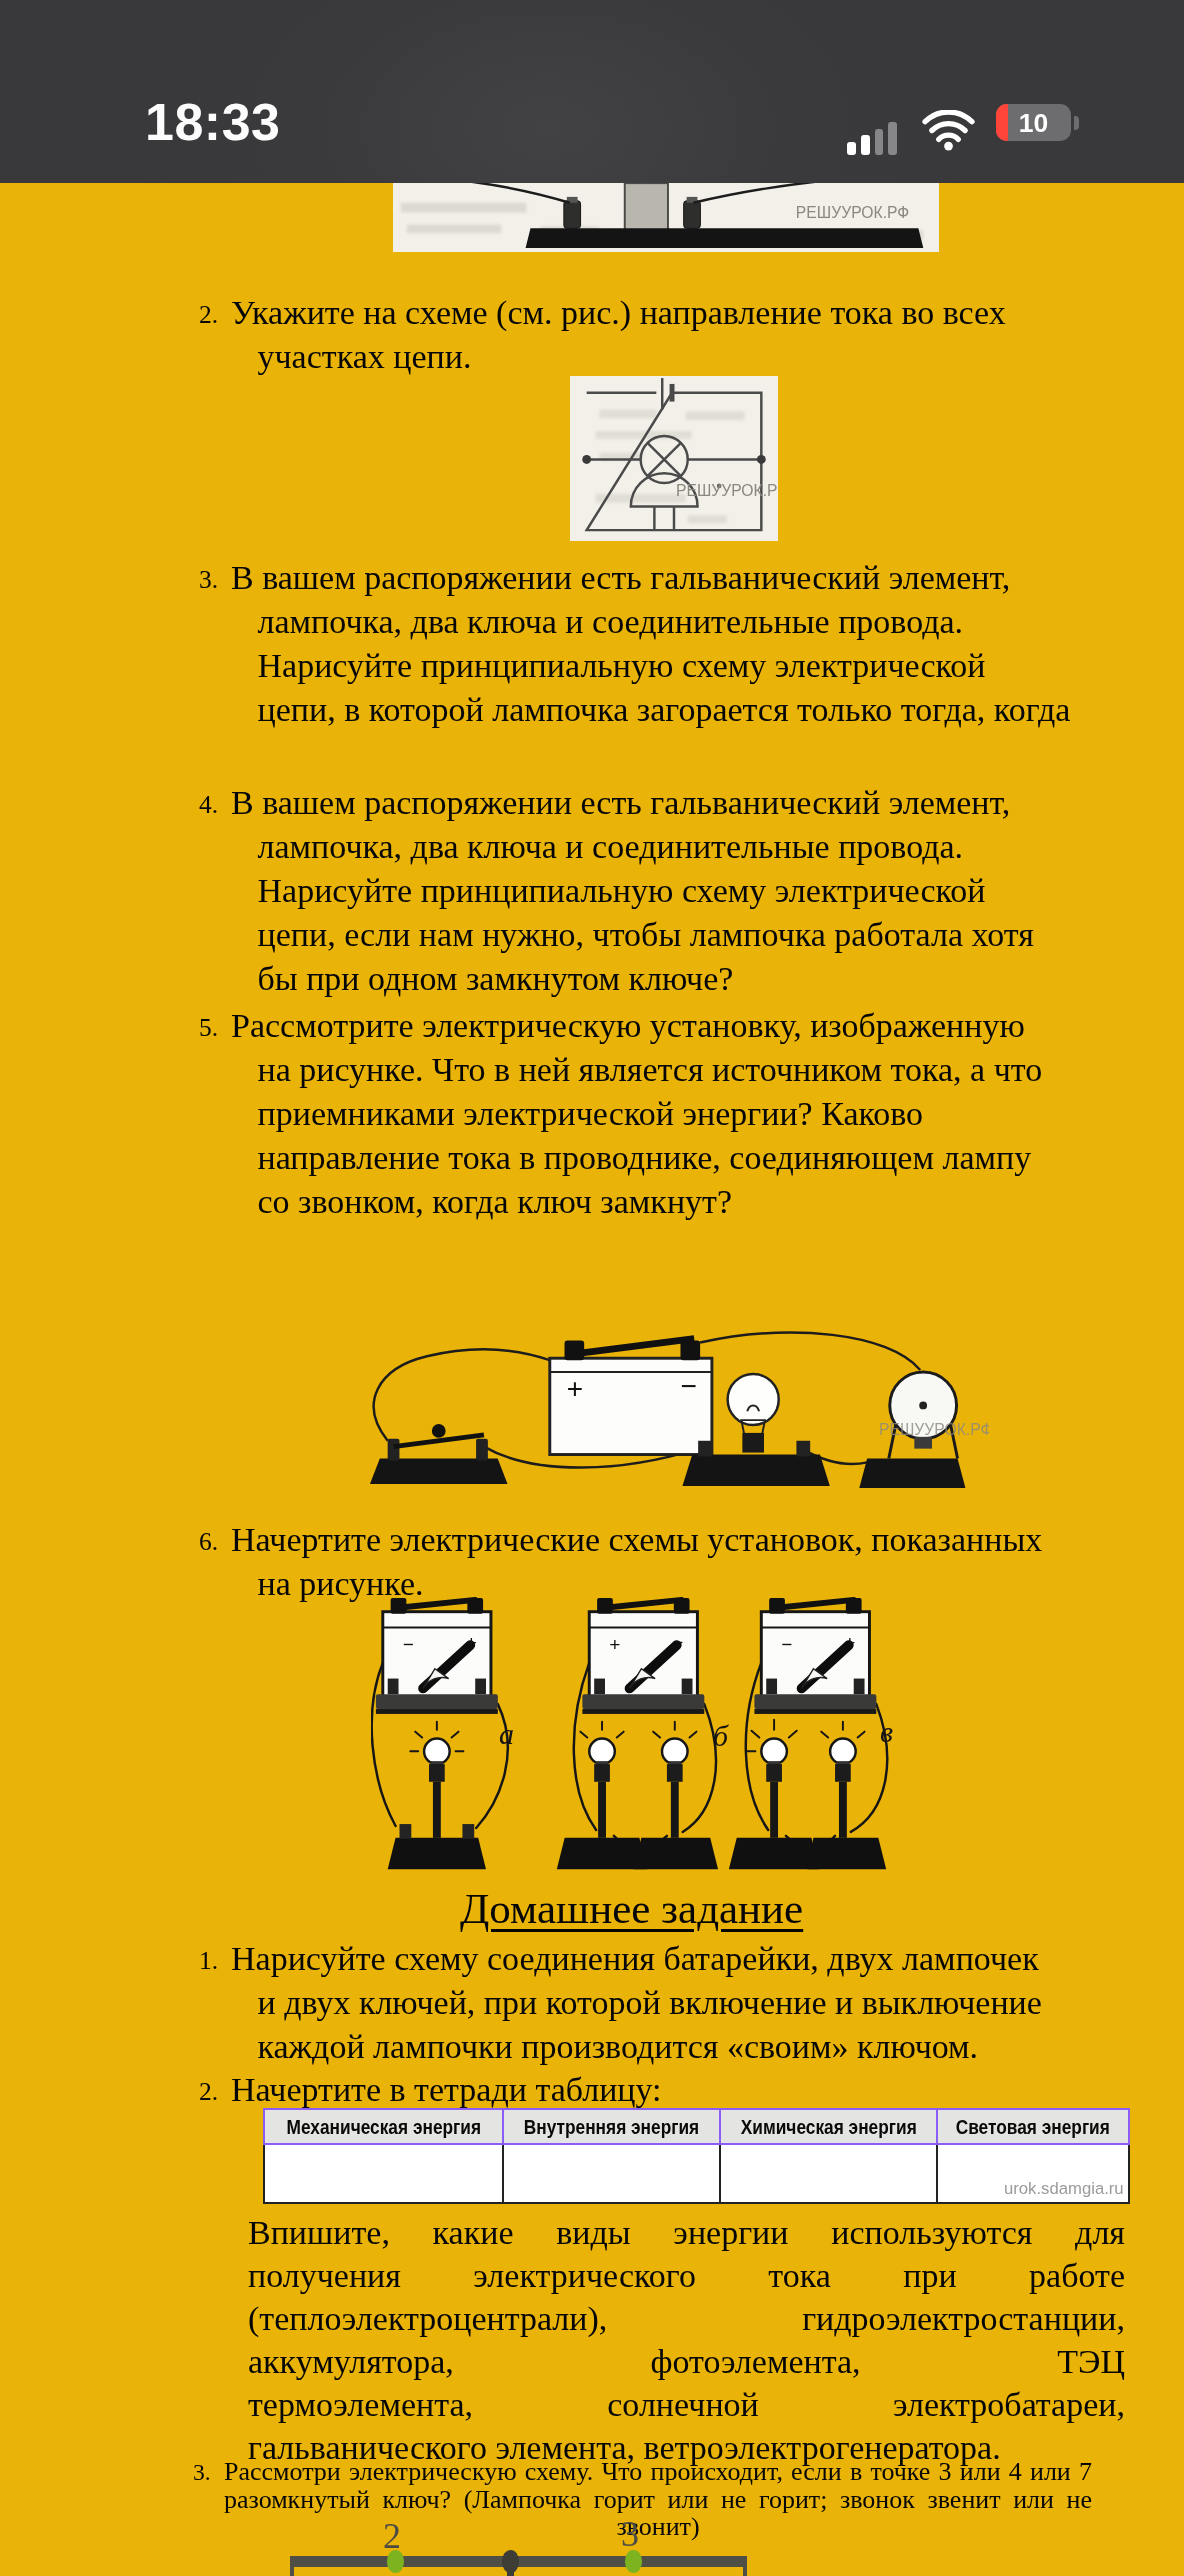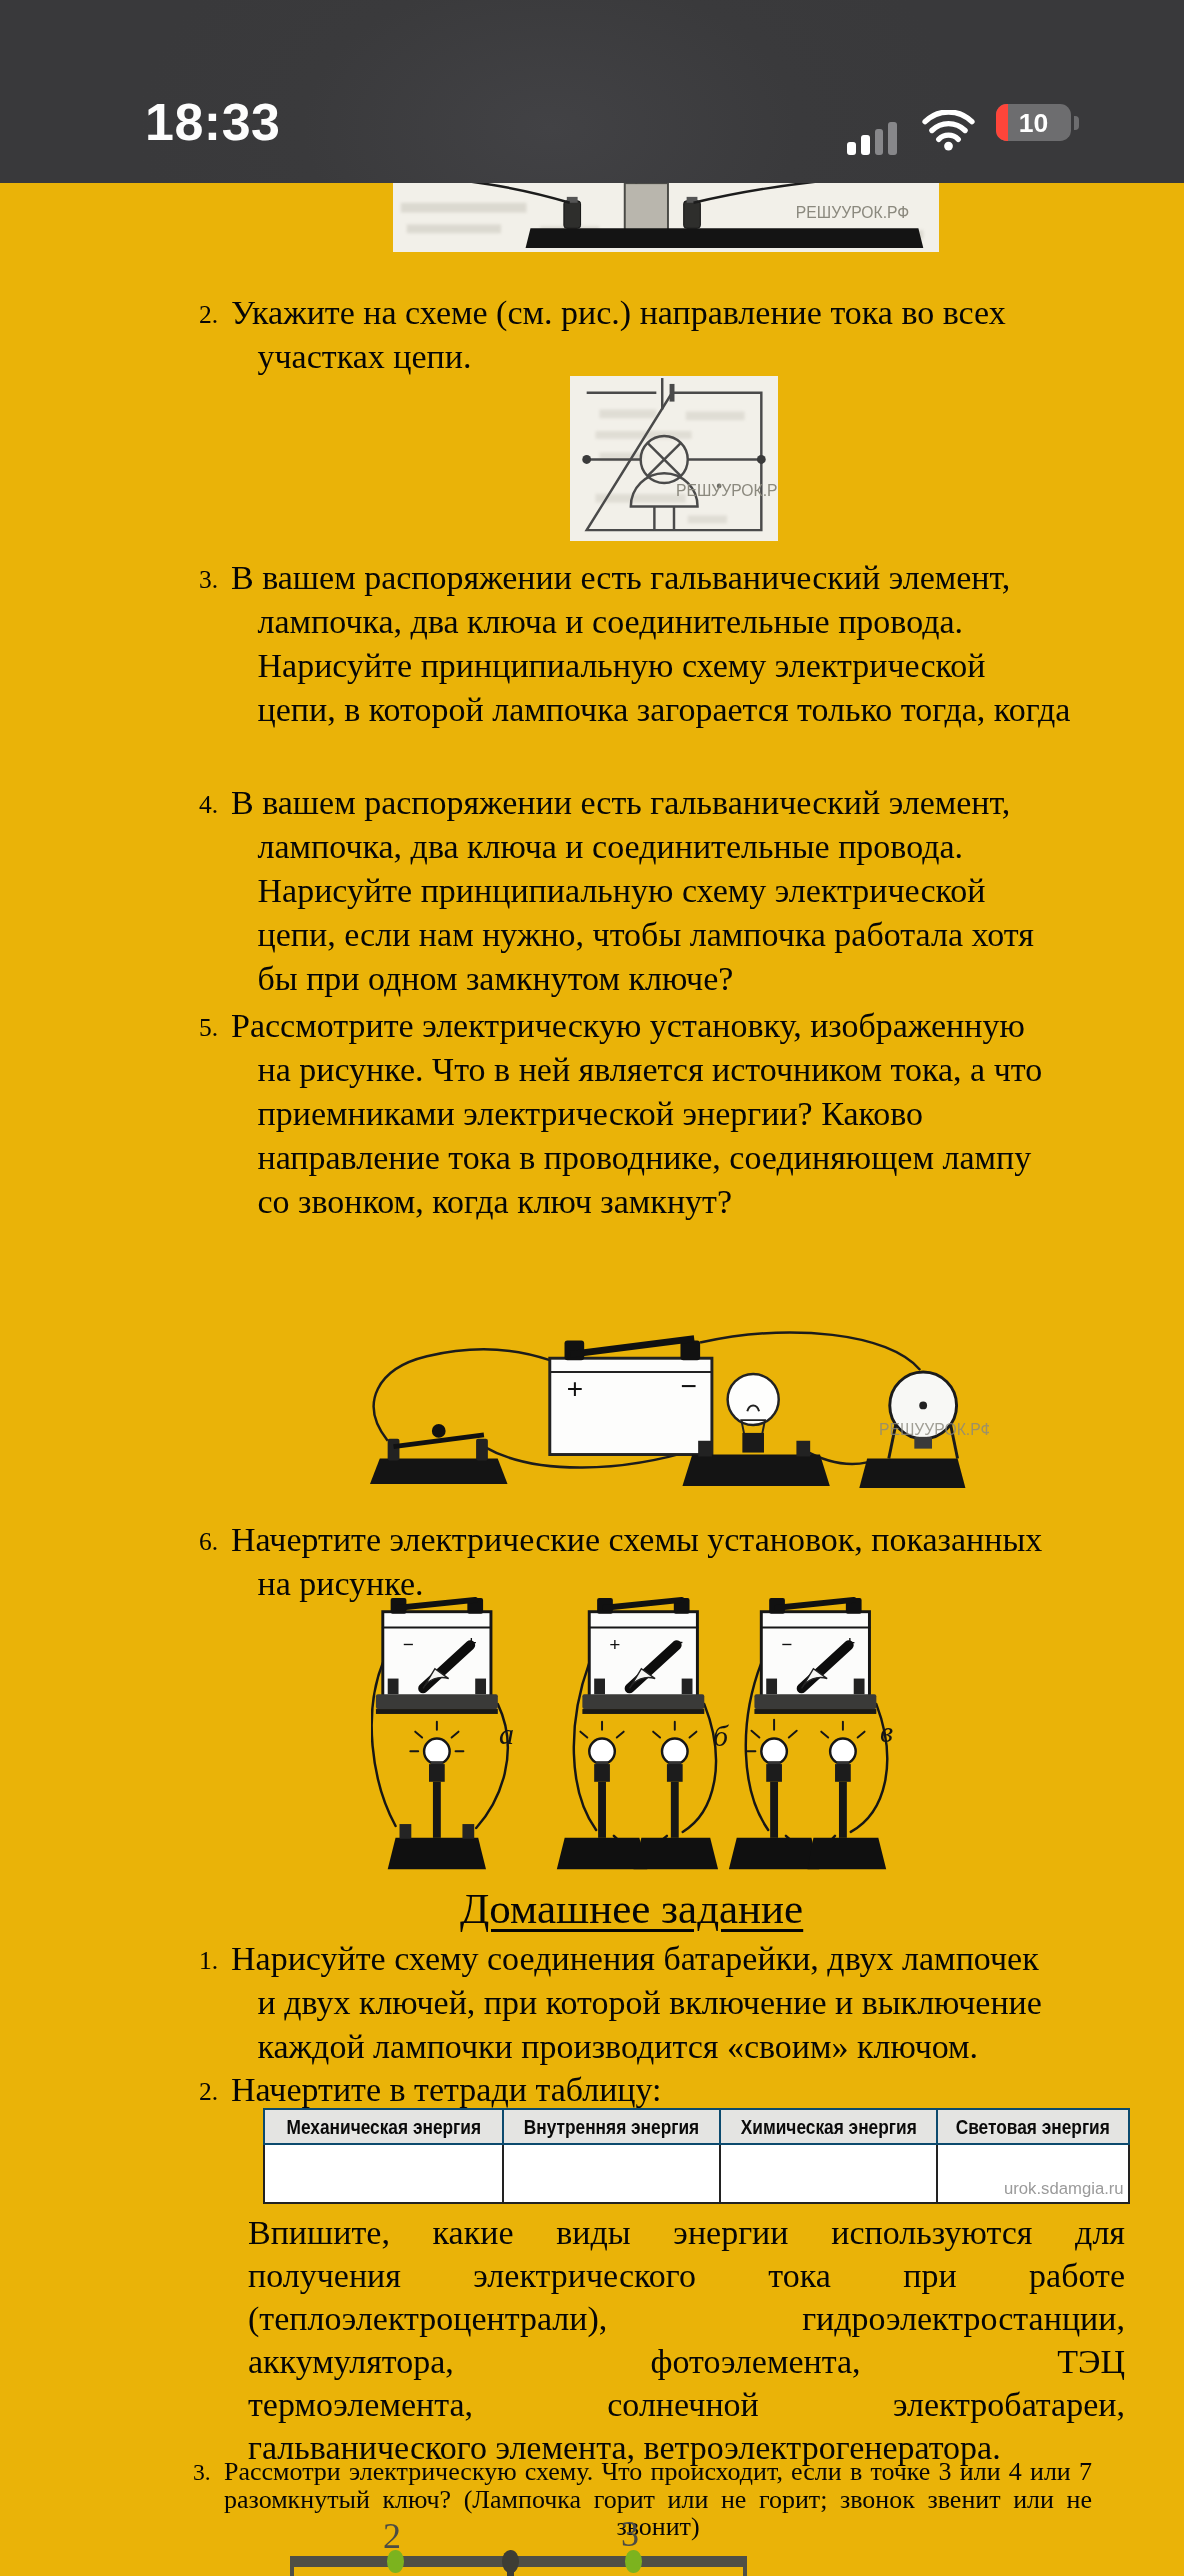--- a/index.html
+++ b/index.html
@@ -35,21 +35,21 @@
   .p-line.last{text-align-last:left;}
   #para{position:absolute;left:248px;top:2211px;width:877px;}
 
   #item3{position:absolute;left:224px;top:2458px;width:868px;}
   .i3-line{display:block;font-size:26px;line-height:27.5px;text-align:justify;text-align-last:justify;}
   .i3-line.c2{text-align-last:center;}
   #item3 .n{left:-31px;top:1px;font-size:23.6px;}
 
   
   #hw-table{position:absolute;left:263px;top:2108px;border-collapse:collapse;border:2.9px solid #222;}
-  #hw-table th{border:2px solid #0c4a6e;background:#e4e4e2;height:33px;padding:0 2.9px;}
+  #hw-table th{border:2px solid #8b5cf6;background:#e4e4e2;height:33px;padding:0 2.9px;}
   #hw-table td{border:2px solid #222;height:33px;padding:12px;position:relative;background:#fff;}
   #hw-table th span{display:inline-block;white-space:nowrap;transform:scaleX(.84);
       font-family:"Liberation Sans",sans-serif;font-weight:700;font-size:20.6px;color:#0a0a0a;}
   .wm-cell{position:absolute;right:3.9px;bottom:2.9px;font-family:"Liberation Sans",sans-serif;
            font-size:16.7px;color:#9a9a9a;}
 
   
   .paper{position:absolute;background:#f2f0e9;}
   .figsvg{position:absolute;}
   .wmtext{font-family:"Liberation Sans",sans-serif;font-size:16px;fill:#8b897e;}

